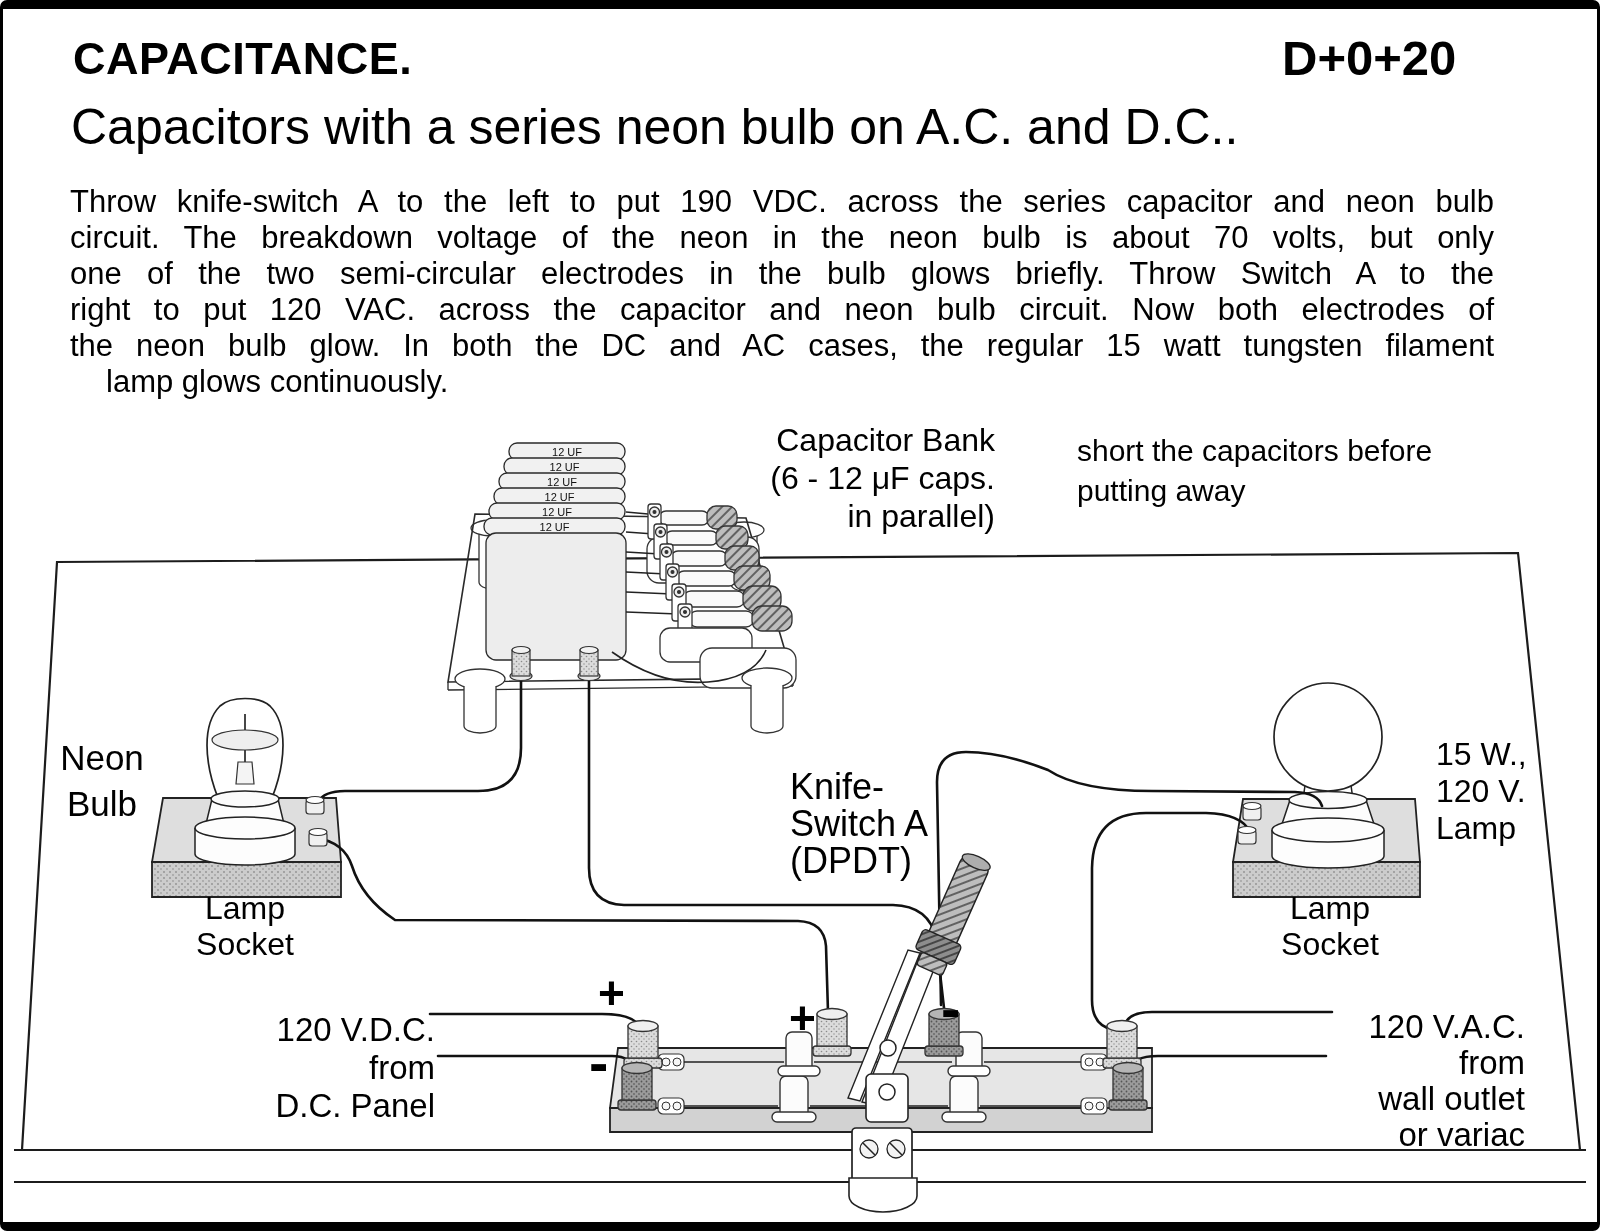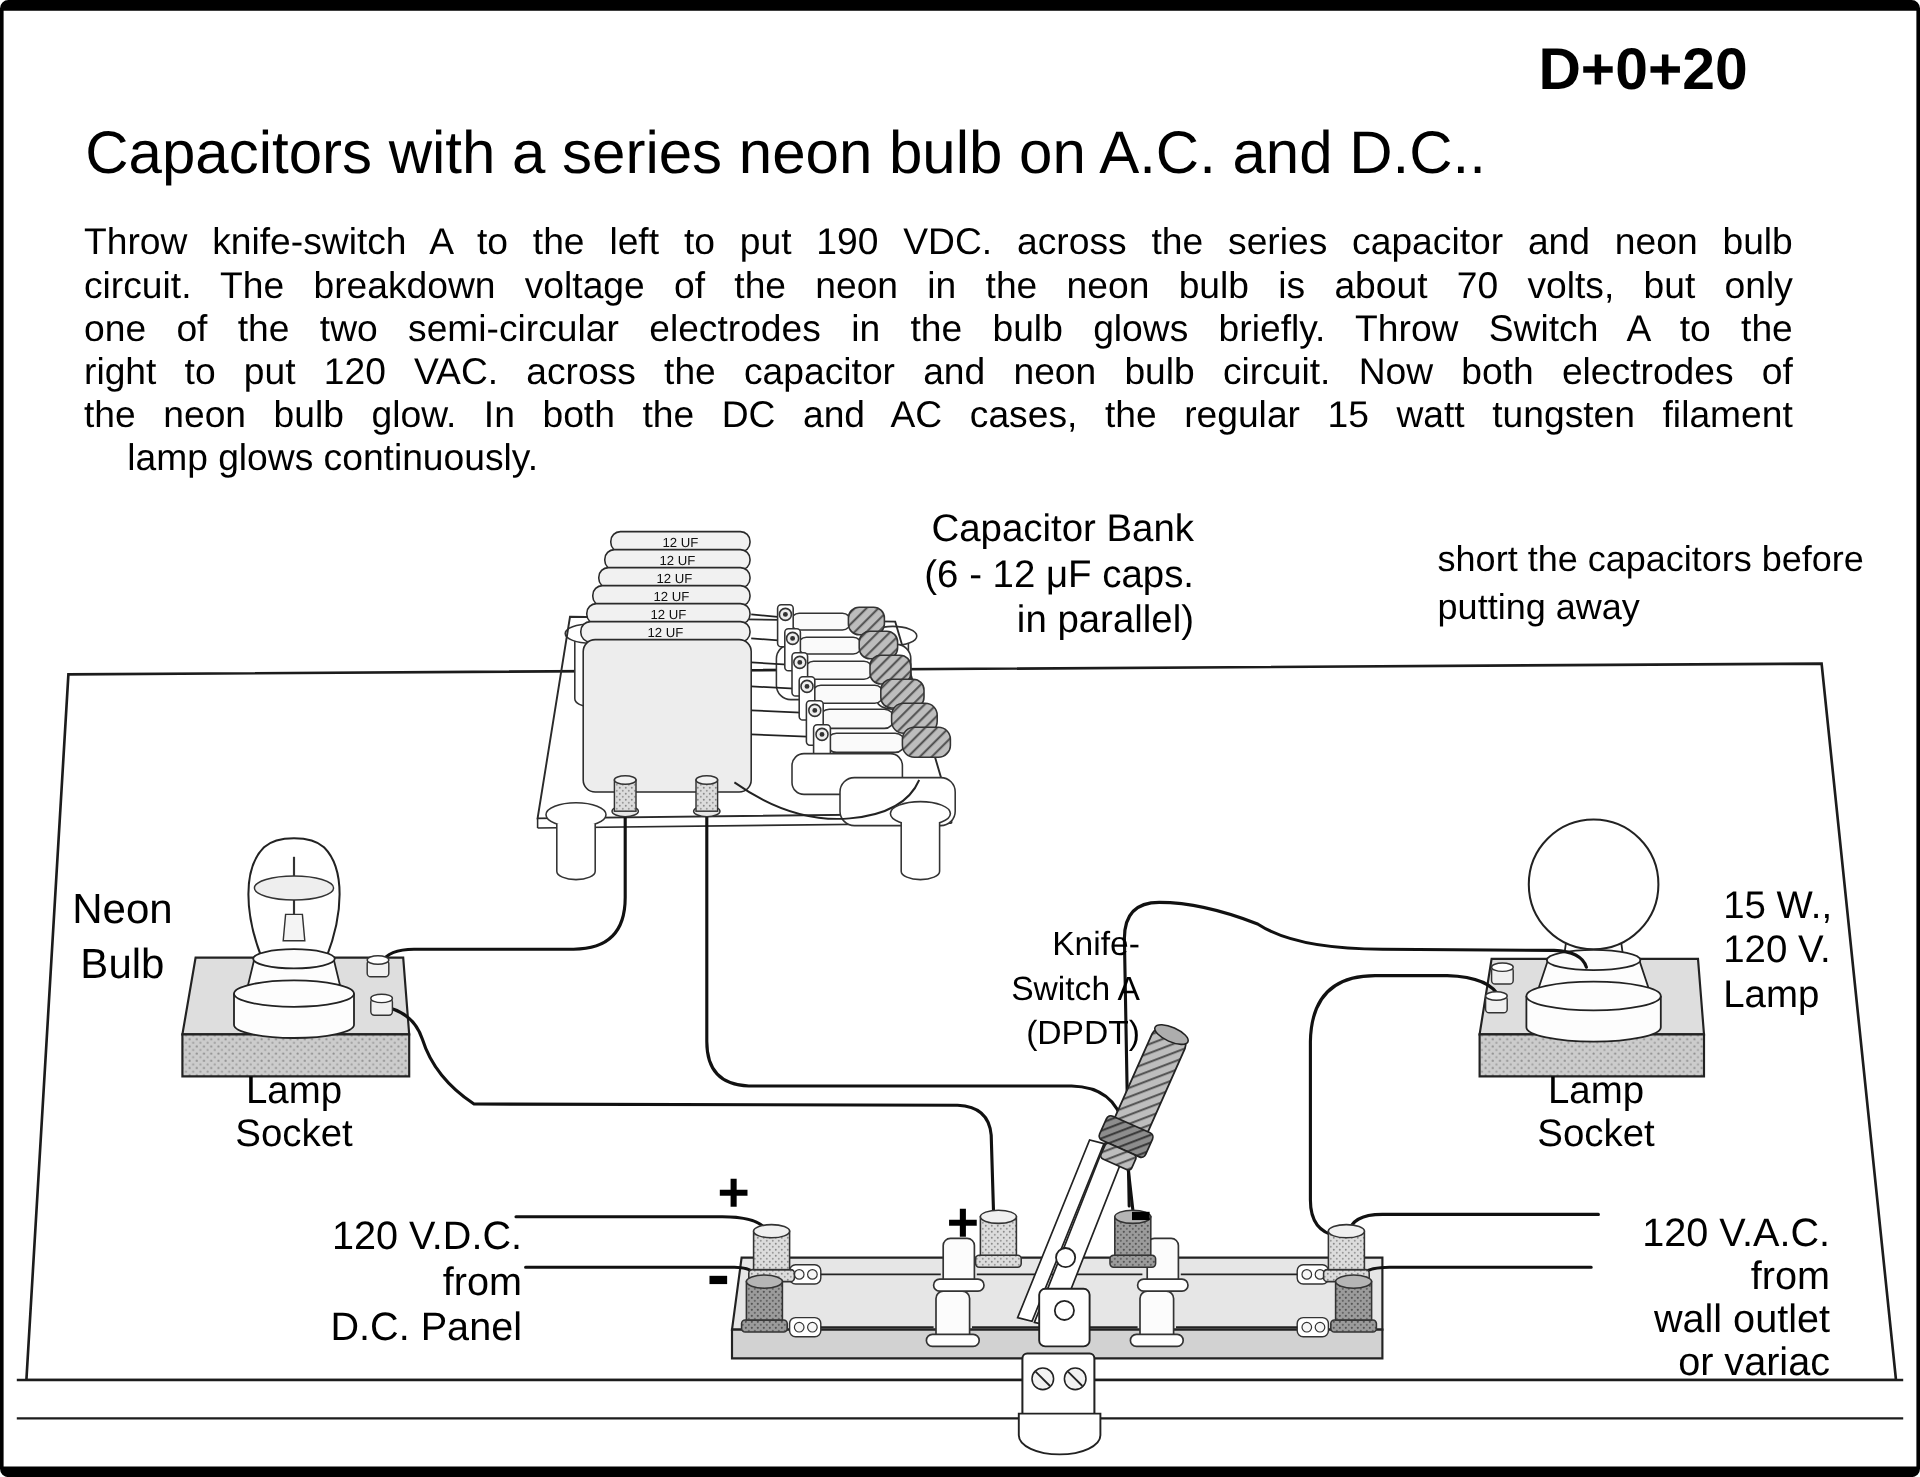--- a/index.html
+++ b/index.html
@@ -14,24 +14,24 @@
     border-radius:7px; z-index:50;
   }
   .lbl { position:absolute; white-space:pre-line; line-height:1.15; }
   #lbl-title    { left:73px;  top:33px;  font-size:45px; font-weight:bold; letter-spacing:.5px; }
   #lbl-code     { left:1282px; top:30px; font-size:49px; font-weight:bold; }
   #lbl-subtitle { left:71px;  top:99px;  font-size:50px; }
   #desc { position:absolute; left:70px; top:184px; width:1424px; font-size:31px; line-height:36px; }
   .desc-line { text-align:justify; text-align-last:justify; }
   .desc-line.last { text-align-last:left;margin-left:36px; }
   #lbl-capbank  { left:735px;  top:421px;  width:260px; text-align:right; font-size:32px; line-height:38px; }
-  #lbl-note     { left:1198px; top:431px;  font-size:30px; line-height:40px;margin-top:16px; }
+  #lbl-note     { left:1077px; top:431px;  font-size:30px; line-height:40px; }
   #lbl-neon     { left:38px;   top:735px;  width:128px; text-align:center; font-size:35px; line-height:46px; }
   #lbl-socketL  { left:160px;  top:890px;  width:170px; text-align:center; font-size:32px; line-height:36px; }
-  #lbl-knife    { left:790px;  top:768px;  width:160px; text-align:right; font-size:28px; line-height:37px; }
+  #lbl-knife    { left:790px;  top:768px;  width:160px; text-align:left; font-size:36px; line-height:37px; }
   #lbl-lampR    { left:1436px; top:736px;  font-size:32px; line-height:37px; }
   #lbl-socketR  { left:1245px; top:890px;  width:170px; text-align:center; font-size:32px; line-height:36px; }
   #lbl-dc       { left:250px;  top:1011px; width:185px; text-align:right; font-size:33px; line-height:38px; }
   #lbl-ac       { left:1335px; top:1009px; width:190px; text-align:right; font-size:33px; line-height:36px; }
   .sign { position:absolute; font-weight:bold; }
   #sign-dc-plus  { left:598px; top:966px;  font-size:46px; }
   #sign-dc-minus { left:589px; top:1029px; font-size:58px; }
   #sign-sw-plus  { left:789px; top:991px;  font-size:46px; }
   #sign-sw-minus { left:941px; top:975px;  font-size:58px; }
   svg.scene { position:absolute; left:0; top:0; }
@@ -301,20 +301,21 @@
     <g>
       <rect x="852" y="1128" width="60" height="66" rx="4" fill="#ffffff" stroke="#222" stroke-width="1.7"></rect>
       <circle cx="869" cy="1149" r="9" fill="#f2f2f2" stroke="#222" stroke-width="1.3"></circle>
       <line x1="863" y1="1143" x2="875" y2="1155" stroke="#222" stroke-width="1.5"></line>
       <circle cx="896" cy="1149" r="9" fill="#f2f2f2" stroke="#222" stroke-width="1.3"></circle>
       <line x1="890" y1="1143" x2="902" y2="1155" stroke="#222" stroke-width="1.5"></line>
       <path d="M 849,1178 L 849,1196 A 34,16 0 0 0 917,1196 L 917,1178 Z" fill="#ffffff" stroke="#222" stroke-width="1.6"></path>
     </g>
   </svg>
 
+  <div class="lbl" id="lbl-title">CAPACITANCE.</div>
   <div class="lbl" id="lbl-code">D+0+20</div>
   <div class="lbl" id="lbl-subtitle">Capacitors with a series neon bulb on A.C. and D.C..</div>
 
   <div id="desc">
     <div class="desc-line">Throw knife-switch A to the left to put 190 VDC. across the series capacitor and neon bulb</div>
     <div class="desc-line">circuit.  The breakdown voltage of the neon in the neon bulb is about 70 volts, but only</div>
     <div class="desc-line">one of the two semi-circular electrodes in the bulb glows briefly. Throw Switch A to the</div>
     <div class="desc-line">right to put 120 VAC. across the capacitor and neon bulb circuit.  Now both electrodes of</div>
     <div class="desc-line">the neon bulb glow. In both the DC and AC cases, the regular 15 watt tungsten filament</div>
     <div class="desc-line last">lamp glows continuously.</div>

